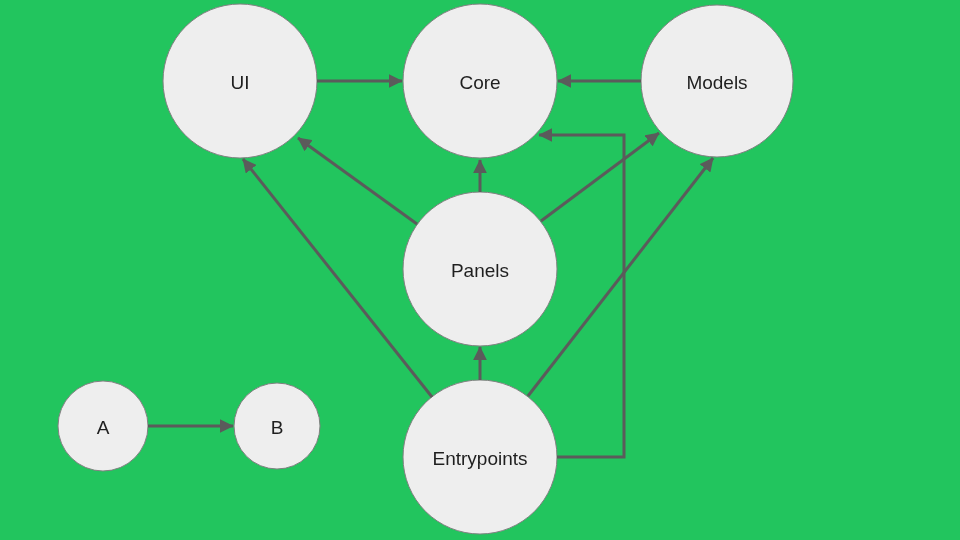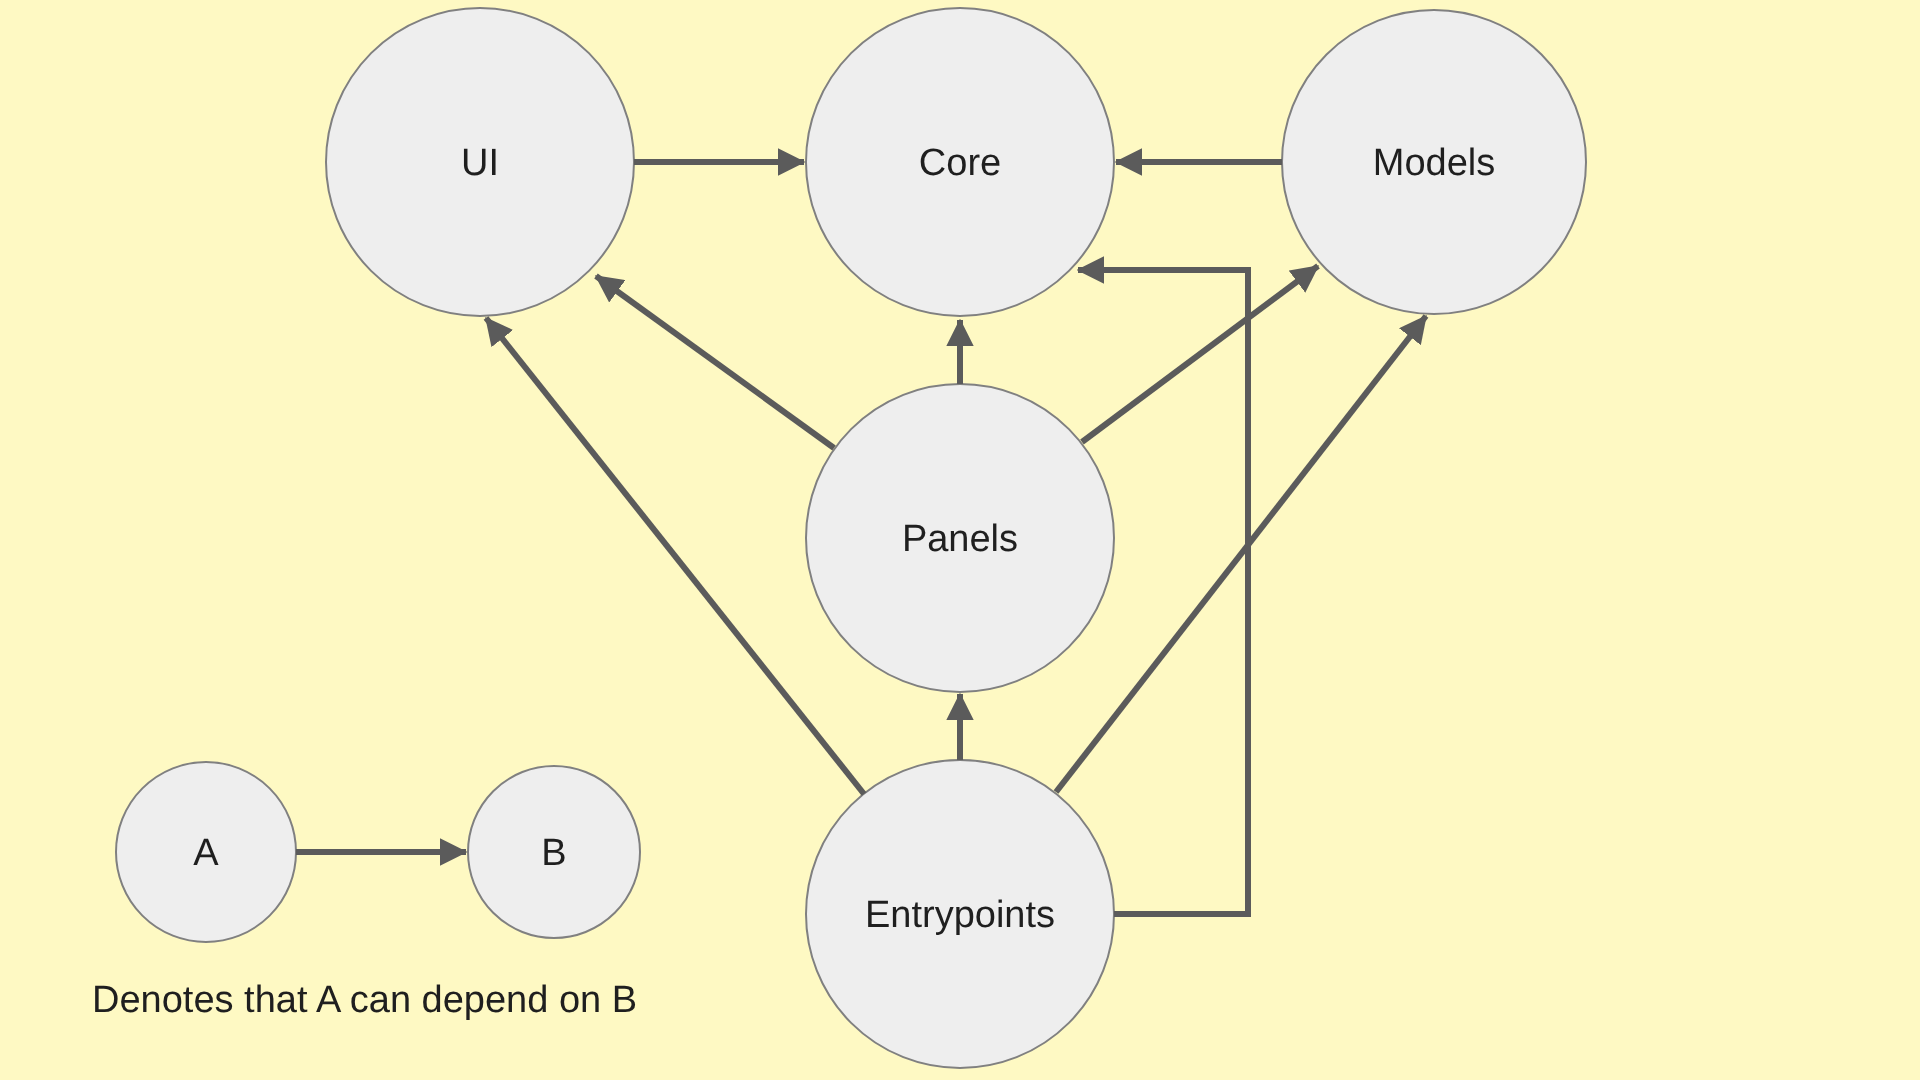--- a/index.html
+++ b/index.html
@@ -5,21 +5,21 @@
   html, body {
     margin: 0;
     padding: 0;
     background: #ffffff;
     font-family: "Liberation Sans", "DejaVu Sans", sans-serif;
   }
   .canvas {
     position: relative;
     width: 960px;
     height: 540px;
-    background: #fef9c3;
+    background: #22c55e;
     overflow: hidden;
   }
   .canvas svg {
     position: absolute;
     left: 0;
     top: 0;
   }
   .legend-caption {
     position: absolute;
     left: 46px;
@@ -76,14 +76,13 @@
         <polyline points="480,192 480,160" fill="none" stroke="#5b5b5b" stroke-width="3" marker-end="url(#arrow)"></polyline>
         <polyline points="417,224 298,138" fill="none" stroke="#5b5b5b" stroke-width="3" marker-end="url(#arrow)"></polyline>
         <polyline points="541,221 659,133" fill="none" stroke="#5b5b5b" stroke-width="3" marker-end="url(#arrow)"></polyline>
         <polyline points="432,397 243,159" fill="none" stroke="#5b5b5b" stroke-width="3" marker-end="url(#arrow)"></polyline>
         <polyline points="480,380 480,347" fill="none" stroke="#5b5b5b" stroke-width="3" marker-end="url(#arrow)"></polyline>
         <polyline points="528,396 713,158" fill="none" stroke="#5b5b5b" stroke-width="3" marker-end="url(#arrow)"></polyline>
         <polyline points="557,457 624,457 624,135 539,135" fill="none" stroke="#5b5b5b" stroke-width="3" marker-end="url(#arrow)"></polyline>
         <polyline points="148,426 233,426" fill="none" stroke="#5b5b5b" stroke-width="3" marker-end="url(#arrow)"></polyline>
       </g>
   </svg>
-  <div class="legend-caption">Denotes that A can depend on B</div>
 </div>
 
 </body></html>

